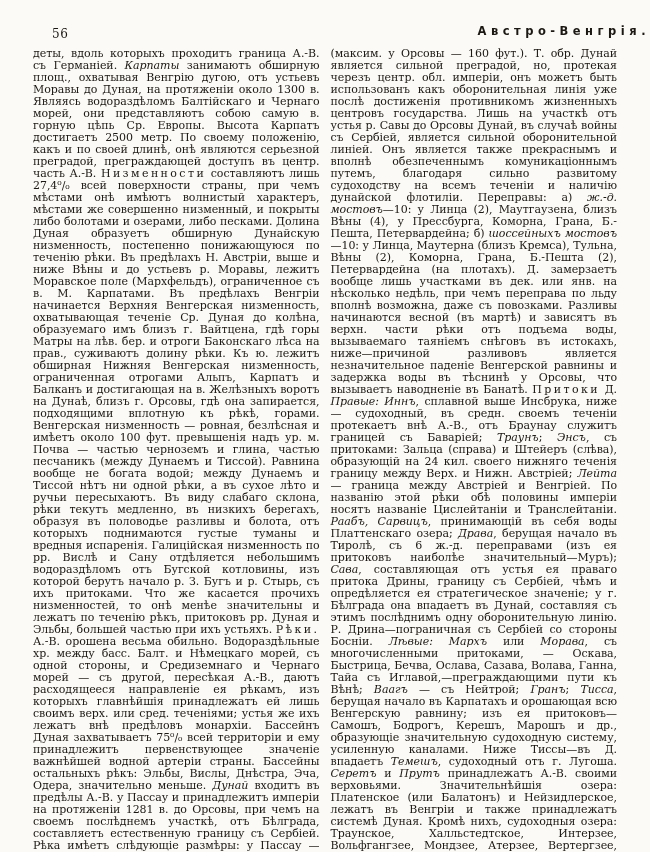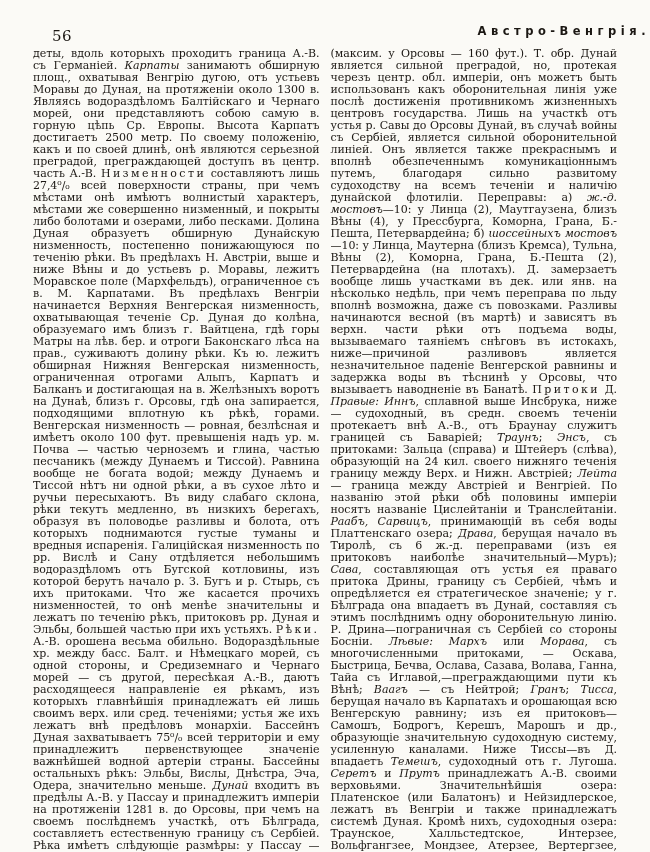--- a/index.html
+++ b/index.html
@@ -15,21 +15,21 @@
     padding-top: 24px;
   }
   .header {
     position: relative;
     height: 18px;
     margin-bottom: 6px;
   }
   .pageno {
     position: absolute;
     left: 52px; top: 3px;
-    font-size: 15px;
+    font-size: 12px;
     letter-spacing: 0.5px;
   }
   .title {
     position: absolute;
     left: 0; right: 0; top: 0;
     margin: 0;
     text-align: right;
     font-family: "DejaVu Sans", sans-serif;
     font-size: 11.5px;
     font-weight: bold;

